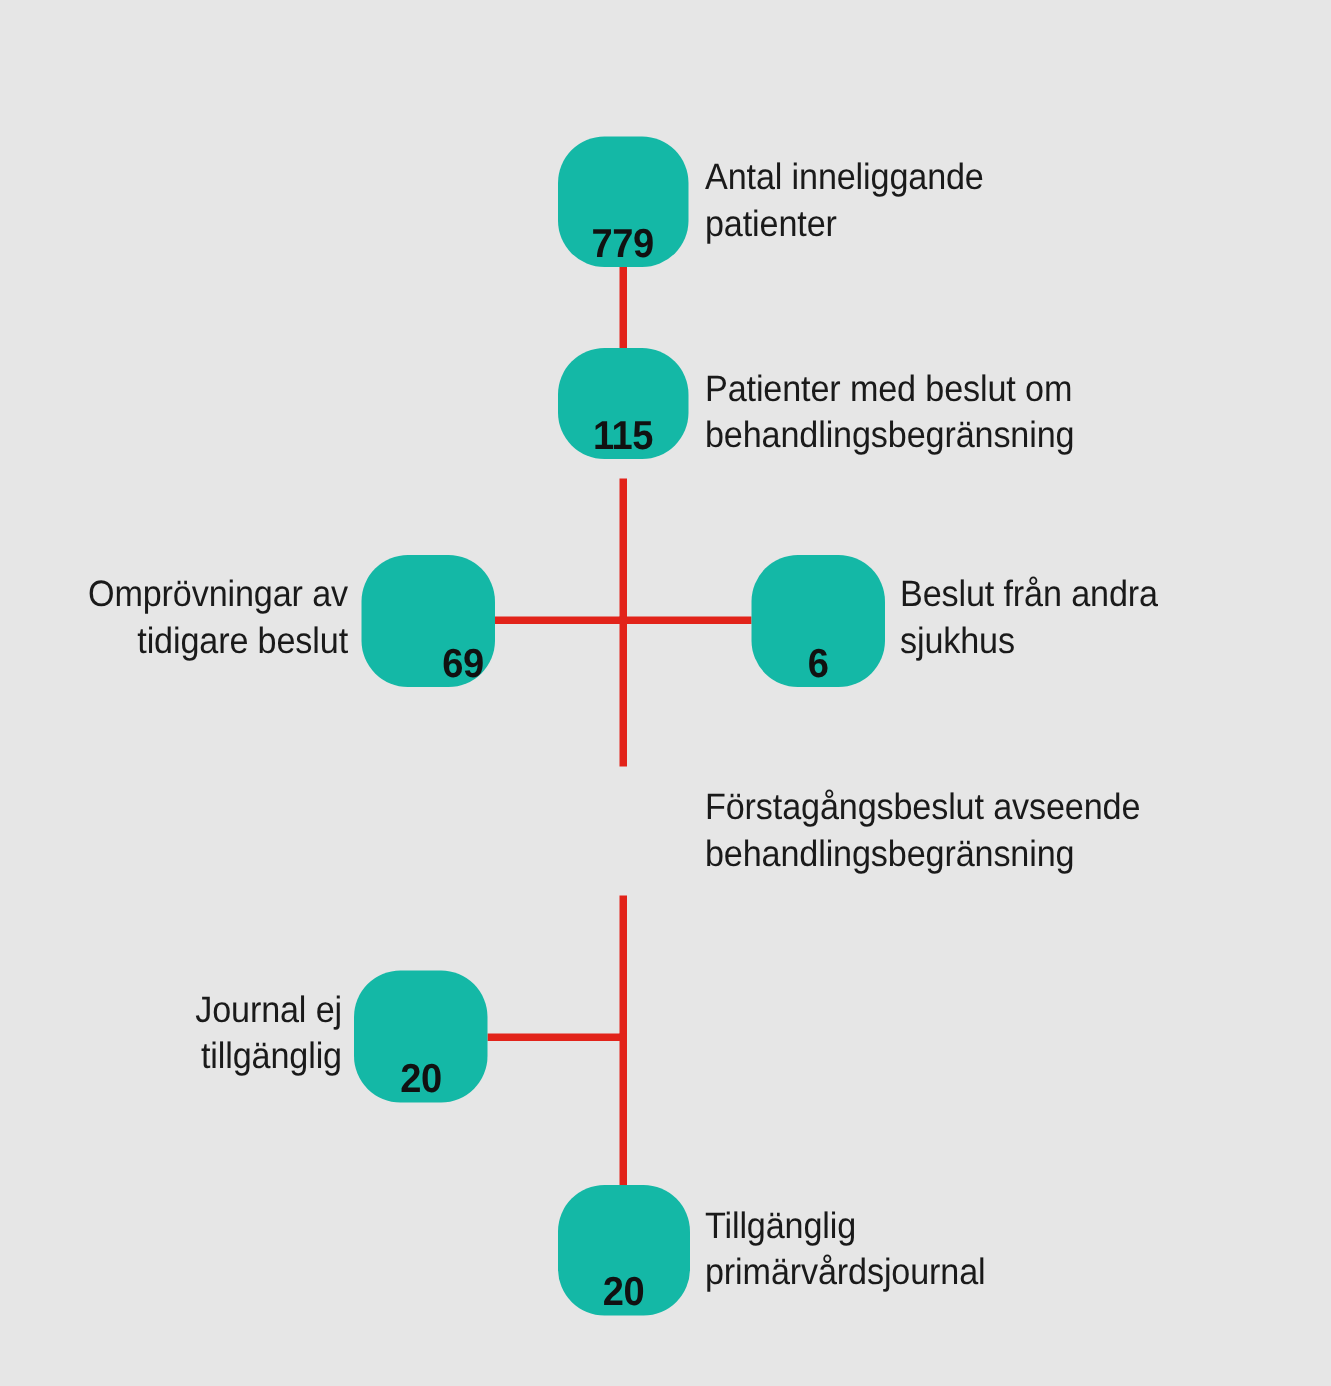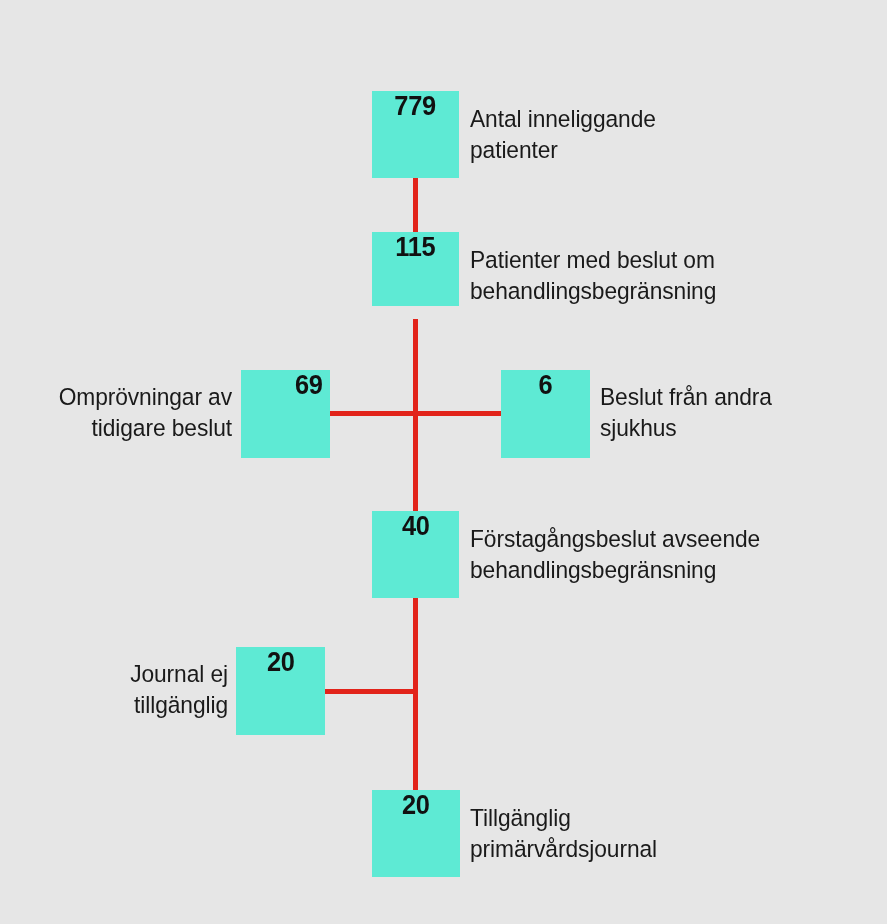--- a/index.html
+++ b/index.html
@@ -51,25 +51,26 @@
   .conn {
     position: absolute;
     background: #e2231a;
   }
   .conn-v { width: 5px; }
   .conn-h { height: 5px; }
 
   
   .node-box {
     position: absolute;
-    background: #5eead4;
+    background: #14b8a6;
     display: flex;
-    align-items: flex-start;
+    align-items: flex-end;
     justify-content: center;
     box-sizing: border-box;
+    border-radius: 31px;
   }
   .node-num {
     font-family: "Liberation Sans", sans-serif;
     font-weight: bold;
     font-size: 27px;
     color: #111111;
     transform: scaleX(0.94);
     letter-spacing: -0.3px;
   }
 
@@ -129,23 +130,20 @@
   </div>
   <div class="node-label label-left" style="left:0px; top:381px; width:232px; white-space:pre-line;">Omprövningar av
 tidigare beslut</div>
 
   <div class="node-box" style="left:501px; top:370px; width:89px; height:88px;">
     <span class="node-num">6</span>
   </div>
   <div class="node-label label-right" style="left:600px; top:381px; width:280px; white-space:pre-line;">Beslut från andra
 sjukhus</div>
 
-  <div class="node-box" style="left:372px; top:511px; width:87px; height:87px;">
-    <span class="node-num">40</span>
-  </div>
   <div class="node-label label-right" style="left:470px; top:523px; width:360px; white-space:pre-line;">Förstagångsbeslut avseende
 behandlingsbegränsning</div>
 
   <div class="node-box" style="left:236px; top:647px; width:89px; height:88px;">
     <span class="node-num">20</span>
   </div>
   <div class="node-label label-left" style="left:0px; top:658px; width:228px; white-space:pre-line;">Journal ej
 tillgänglig</div>
 
   <div class="node-box" style="left:372px; top:790px; width:88px; height:87px;">

